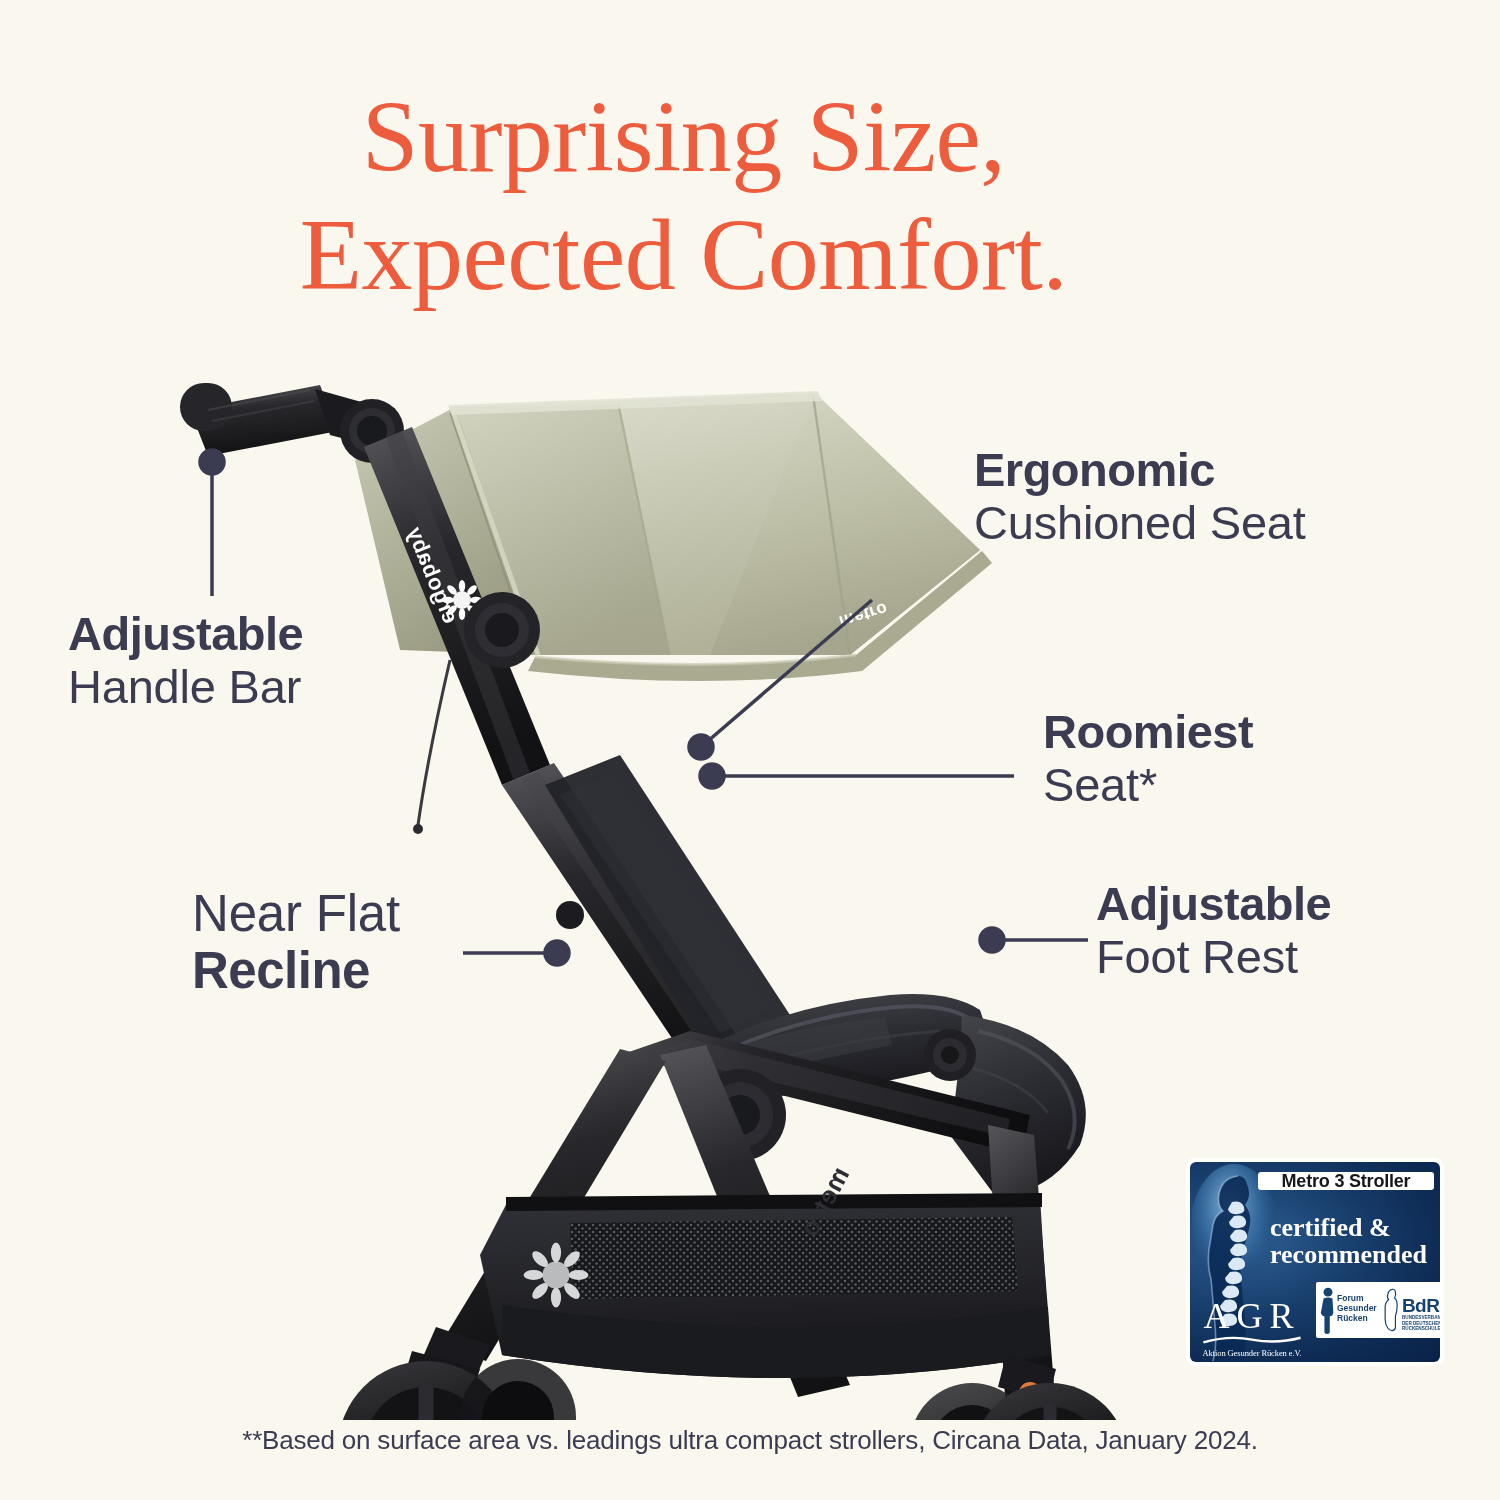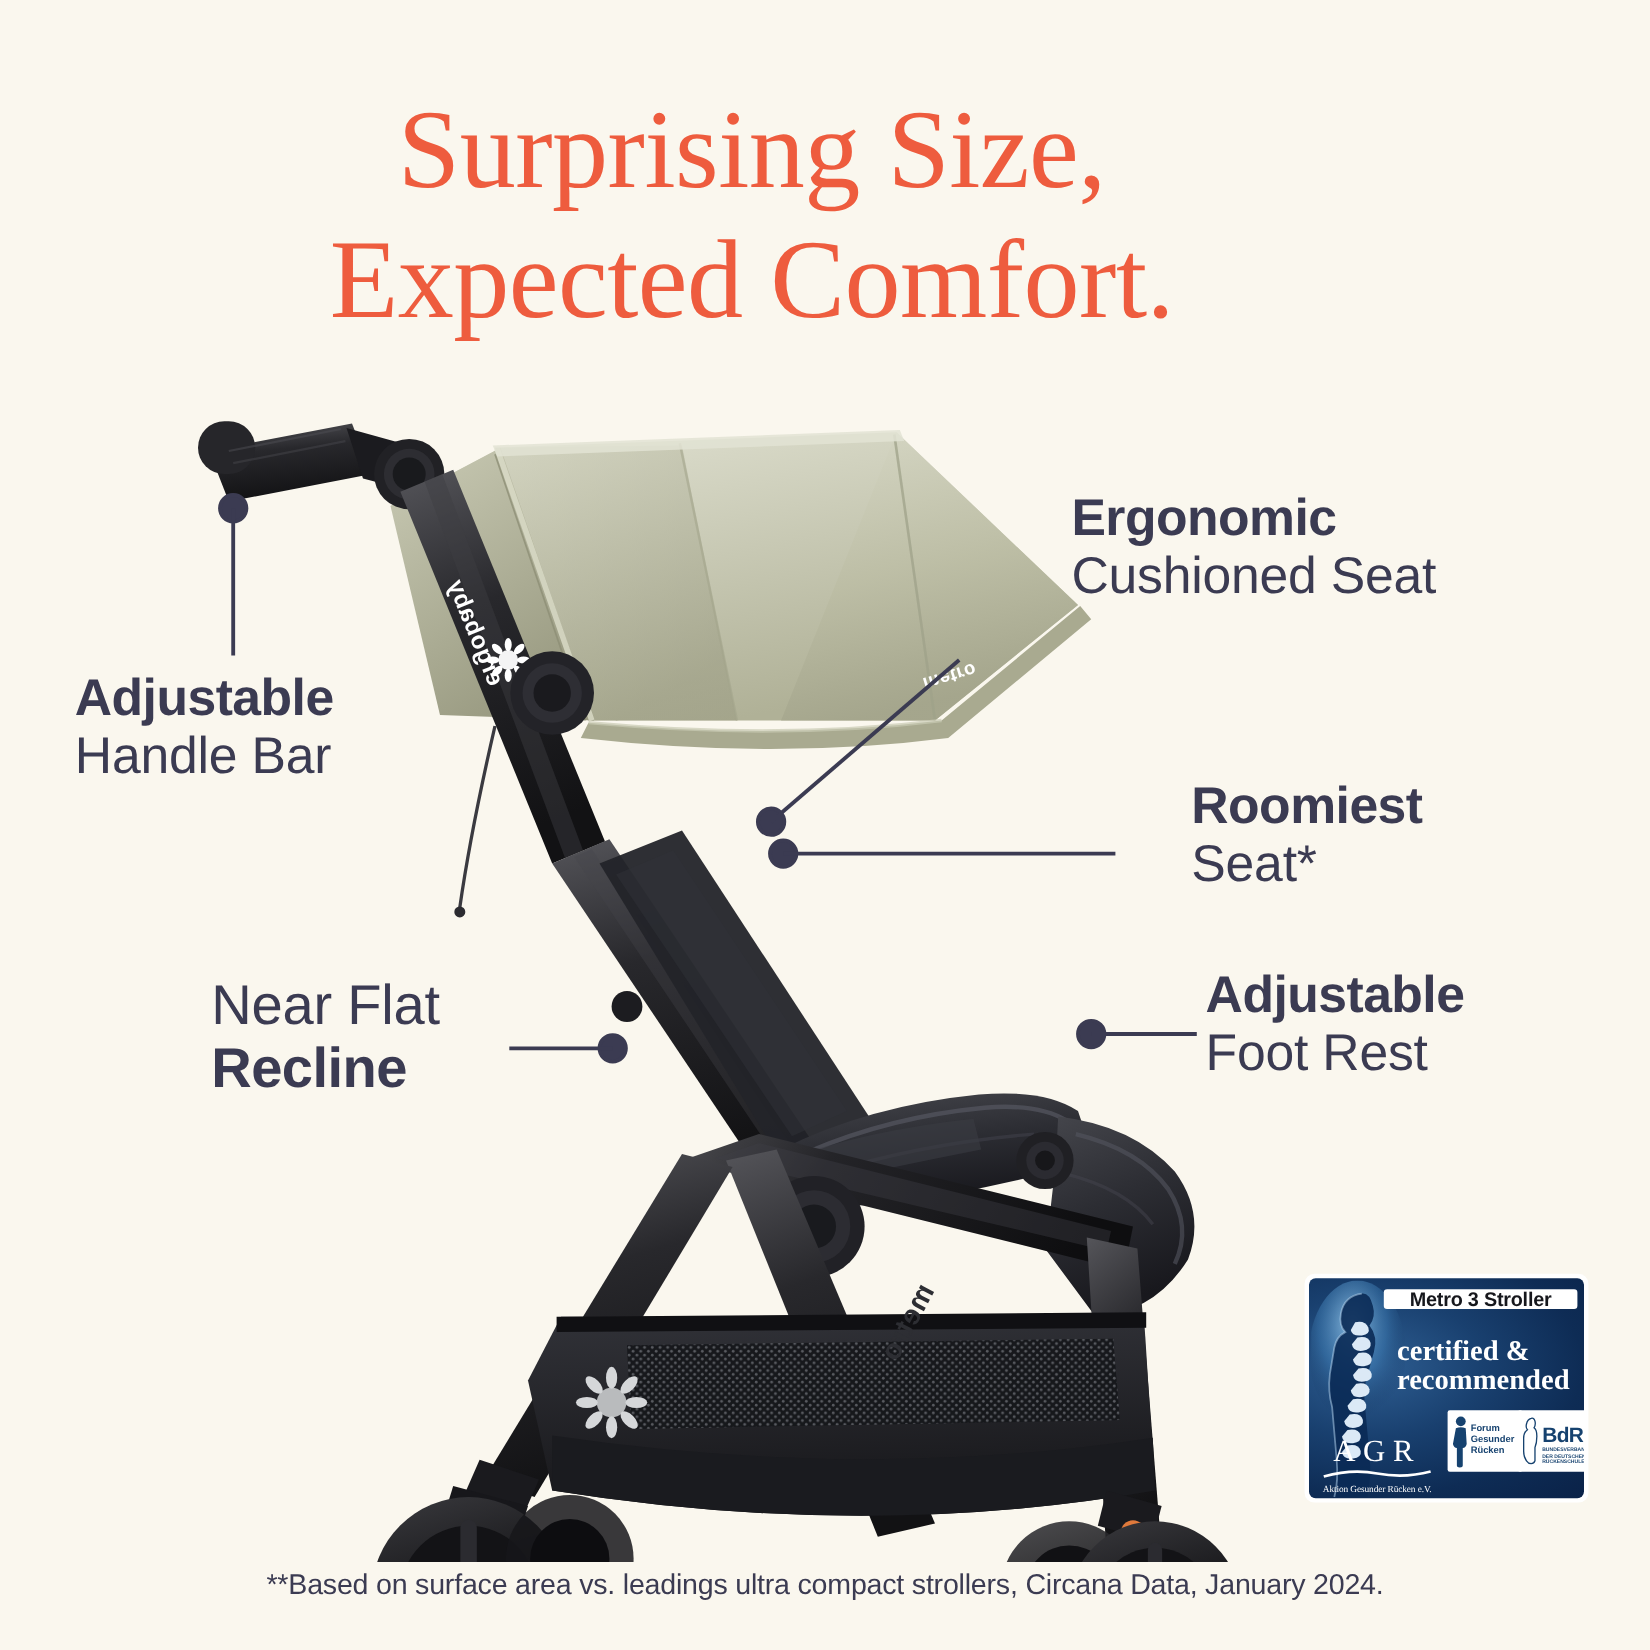--- a/index.html
+++ b/index.html
@@ -35,21 +35,21 @@
     line-height:1.12;
     white-space:nowrap;
   }
   .callout .bold  { font-weight:700; letter-spacing:-0.5px; }
   .callout .light { font-weight:400; letter-spacing:-0.2px; }
   .callout .ln { display:block; }
 
   .c-handle   { left:68px;  top:608px;  font-size:47px; text-align:left; }
   .c-recline  { left:192px; top:885px;  font-size:51px; text-align:left; }
   .c-ergo     { left:933px; top:444px;  font-size:47px; text-align:left;margin-left:41px; }
-  .c-roomy    { left:1043px;top:706px;  font-size:47px; text-align:left;margin-left:40px; }
+  .c-roomy    { left:1043px;top:706px;  font-size:47px; text-align:left; }
   .c-foot     { left:1096px;top:878px;  font-size:47px; text-align:left; }
 
   
   #leaders { position:absolute; left:0; top:0; width:1500px; height:1500px; pointer-events:none; }
 
   
   #stroller { position:absolute; left:150px; top:355px; width:1060px; height:1065px; }
 
   
   .badge {
@@ -90,21 +90,21 @@
   }
   .badge-agr {
     position:absolute;
     left:6px; bottom:4px;
     width:112px;
     text-align:center;
     color:#ffffff;
   }
   .badge-agr .agr-letters {
     font-family:"Liberation Serif", serif;
-    font-size:28px; font-weight:400;
+    font-size:36px; font-weight:400;
     letter-spacing:7px;
     line-height:1;
   }
   .badge-agr .agr-sub {
     font-family:"Liberation Serif", serif;
     font-size:8.5px;
     letter-spacing:-0.1px;
     margin-top:2px;
   }
   .sublogo {

